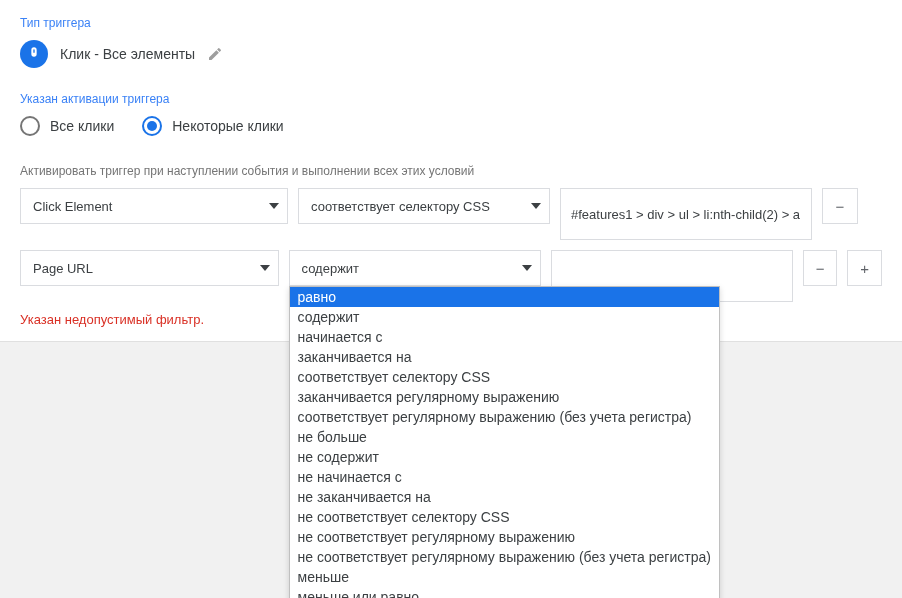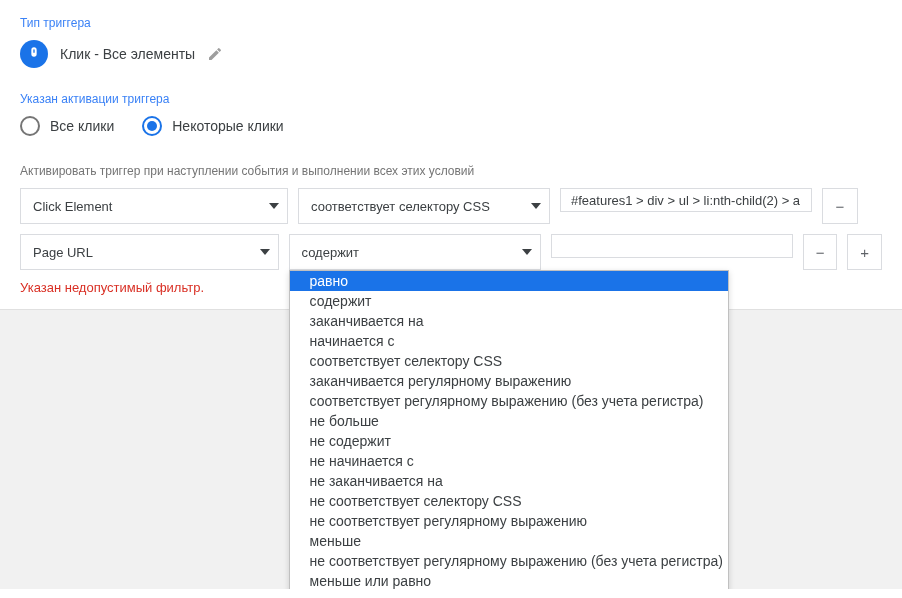--- a/index.html
+++ b/index.html
@@ -15,26 +15,26 @@
 .radio-circle { width: 20px; height: 20px; border: 2px solid #757575; border-radius: 50%; margin-right: 10px; position: relative; }
 .radio-circle.selected { border-color: #1a73e8; }
 .radio-circle.selected::after { content: ""; position: absolute; top: 3px; left: 3px; width: 10px; height: 10px; border-radius: 50%; background: #1a73e8; }
 .radio-label { font-size: 14px; color: #3c4043; }
 .conditions-hint { font-size: 12px; color: #757575; margin-bottom: 10px; margin-top: 22px; }
 .cond-row { display: flex; gap: 10px; margin-bottom: 10px; }
 .sel { position: relative; height: 36px; border: 1px solid #dadce0; background: #fff; display: flex; align-items: center; padding: 0 28px 0 12px; font-size: 13px; color: #3c4043; cursor: pointer; }
 .sel.w1 { width: 268px; }
 .sel.w2 { width: 252px; }
 .sel .caret { position: absolute; right: 8px; top: 50%; transform: translateY(-50%); }
-.txt-input { height: 24px; border: 1px solid #dadce0; background: #fff; padding: 0 10px; font-size: 13px; color: #3c4043; width: 252px; outline: none; }
+.txt-input { height: 52px; border: 1px solid #dadce0; background: #fff; padding: 0 10px; font-size: 13px; color: #3c4043; width: 252px; outline: none; }
 .btn-sq { width: 36px; height: 36px; border: 1px solid #dadce0; background: #fff; display: flex; align-items: center; justify-content: center; font-size: 15px; color: #5f6368; cursor: pointer; }
 .error-msg { font-size: 13px; color: #d93025; margin-top: 4px; margin-bottom: 14px; }
 .bg-strip { height: 280px; background: #f1f1f1; border-top: 1px solid #e0e0e0; }
 .dropdown { position: absolute; background: #fff; border: 1px solid #c0c0c0; box-shadow: 0 2px 6px rgba(0,0,0,0.15); z-index: 10; max-width: 440px; }
-.dropdown .opt { padding: 2px 20px; font-size: 14px; color: #3c4043; cursor: pointer; white-space: nowrap; }
+.dropdown .opt { padding: 2px 8px; font-size: 14px; color: #3c4043; cursor: pointer; white-space: nowrap; }
 .dropdown .opt.hl { background: #1a73e8; color: #fff; }
 .rel { position: relative; }
 svg { display: block; }
 </style>
 </head>
 <body>
 
 <div class="panel">
 
   <div class="label-small">Тип триггера</div>
@@ -103,33 +103,33 @@
         <span>содержит</span>
         <span class="caret">
           <svg width="10" height="6" viewBox="0 0 10 6">
               <path d="M0 0l5 6 5-6z" fill="#3c4043"></path>
             </svg>
         </span>
       </div>
       <div class="dropdown" id="op-dropdown" style="top:36px;left:0;">
           <div class="opt hl">равно</div>
           <div class="opt">содержит</div>
+          <div class="opt">начинается с</div>
           <div class="opt">заканчивается на</div>
-          <div class="opt">начинается с</div>
           <div class="opt">соответствует селектору CSS</div>
           <div class="opt">заканчивается регулярному выражению</div>
           <div class="opt">соответствует регулярному выражению (без учета регистра)</div>
           <div class="opt">не больше</div>
           <div class="opt">не содержит</div>
           <div class="opt">не начинается с</div>
           <div class="opt">не заканчивается на</div>
           <div class="opt">не соответствует селектору CSS</div>
           <div class="opt">не соответствует регулярному выражению</div>
+          <div class="opt">не соответствует регулярному выражению (без учета регистра)</div>
           <div class="opt">меньше</div>
-          <div class="opt">не соответствует регулярному выражению (без учета регистра)</div>
           <div class="opt">меньше или равно</div>
           <div class="opt">больше</div>
         </div>
     </div>
     <input class="txt-input" value="" style="">
     <div class="btn-sq">−</div>
     <div class="btn-sq">+</div>
   </div>
 
   <div class="error-msg">Указан недопустимый фильтр.</div>

